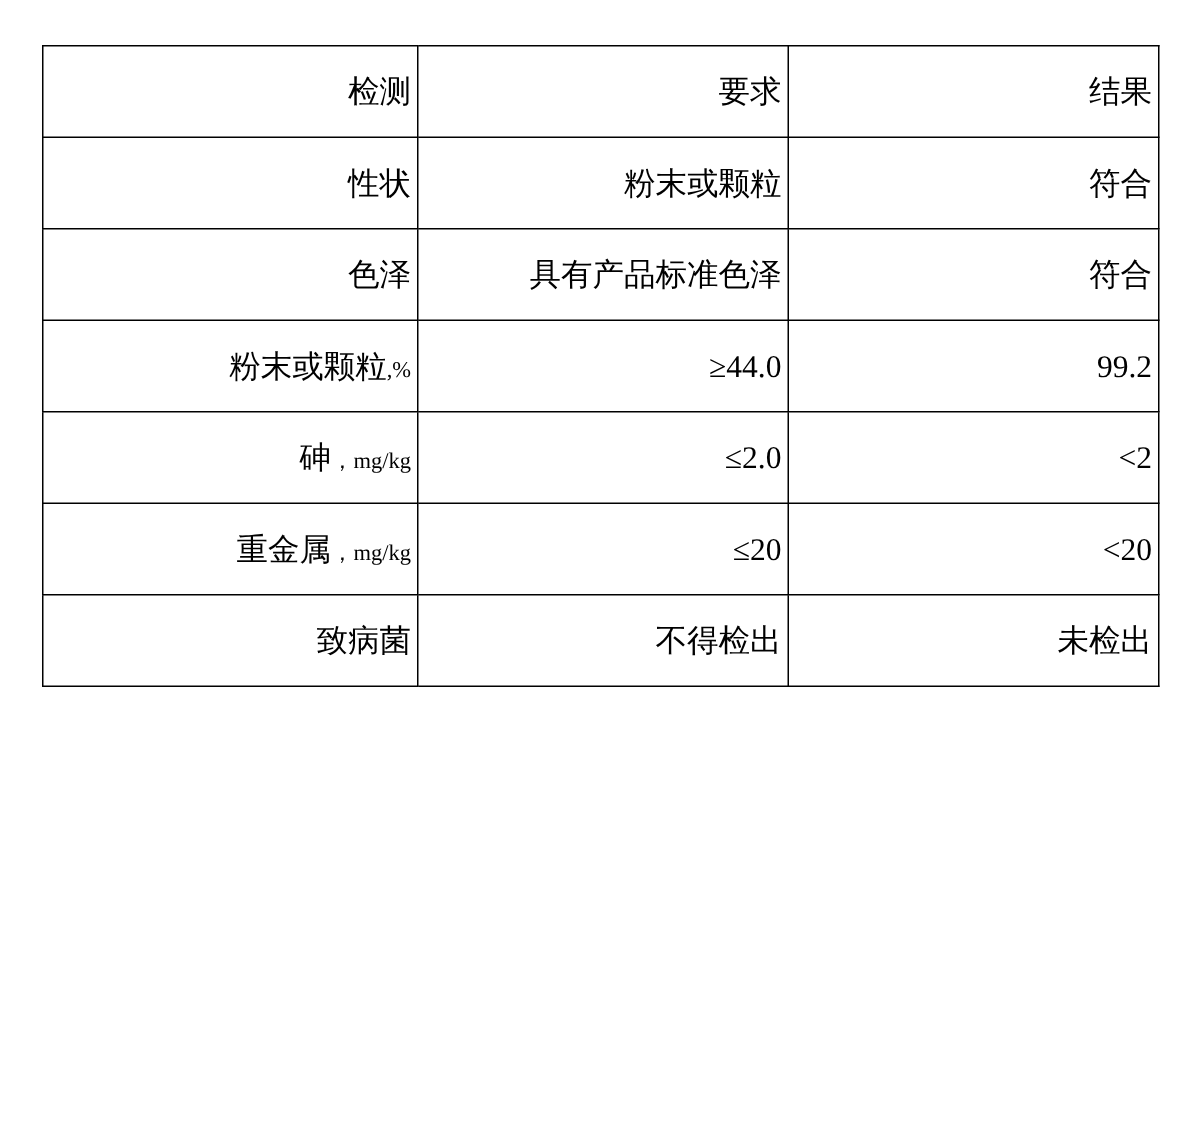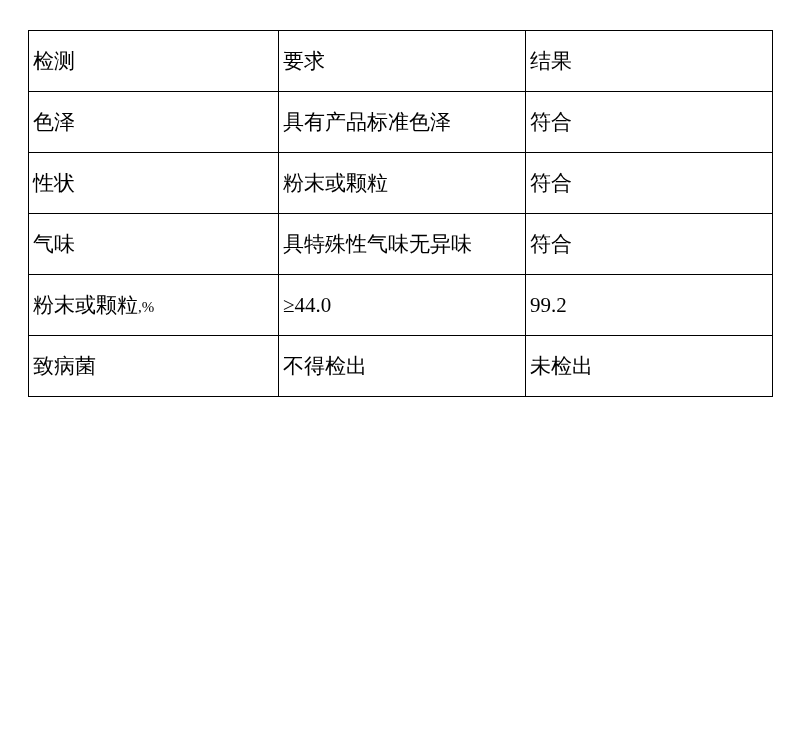--- a/index.html
+++ b/index.html
@@ -30,21 +30,21 @@
   table.spec {
     border-collapse: collapse;
     width: 744px;
     table-layout: fixed;
   }
   table.spec col.c1 { width: 250px; }
   table.spec col.c2 { width: 247px; }
   table.spec col.c3 { width: 247px; }
   table.spec td {
     border: 1px solid #000000;
-    text-align: left;
+    text-align: right;
     vertical-align: middle;
     height: 56px;
     font-size: 21px;
     line-height: 1.25;
     padding: 2px 4px;
     font-family: "Liberation Serif", "DejaVu Serif", serif;
   }
   table.spec td.head {
     font-size: 21px;
   }
@@ -65,47 +65,52 @@
           <col class="c3">
       </colgroup>
       <tbody>
         <tr>
           <td class="head">检测</td>
           <td class="head">要求</td>
           <td class="head">结果</td>
         </tr>
 
         <tr>
-          <td><span>色泽</span><span class="unit"></span></td>
-          <td>具有产品标准色泽</td>
-          <td>符合</td>
-        </tr>
-
-        <tr>
           <td><span>性状</span><span class="unit"></span></td>
           <td>粉末或颗粒</td>
           <td>符合</td>
         </tr>
 
         <tr>
-          <td><span>气味</span><span class="unit"></span></td>
-          <td>具特殊性气味无异味</td>
+          <td><span>色泽</span><span class="unit"></span></td>
+          <td>具有产品标准色泽</td>
           <td>符合</td>
         </tr>
+
 
         <tr>
           <td><span>粉末或颗粒</span><span class="unit">,%</span></td>
           <td>≥44.0</td>
           <td>99.2</td>
         </tr>
 
 
 
+        <tr>
+          <td><span>砷</span><span class="unit">，mg/kg</span></td>
+          <td>≤2.0</td>
+          <td>&lt;2</td>
+        </tr>
 
 
+        <tr>
+          <td><span>重金属</span><span class="unit">，mg/kg</span></td>
+          <td>≤20</td>
+          <td>&lt;20</td>
+        </tr>
 
 
         <tr>
           <td><span>致病菌</span><span class="unit"></span></td>
           <td>不得检出</td>
           <td>未检出</td>
         </tr>
       </tbody>
     </table>
 

